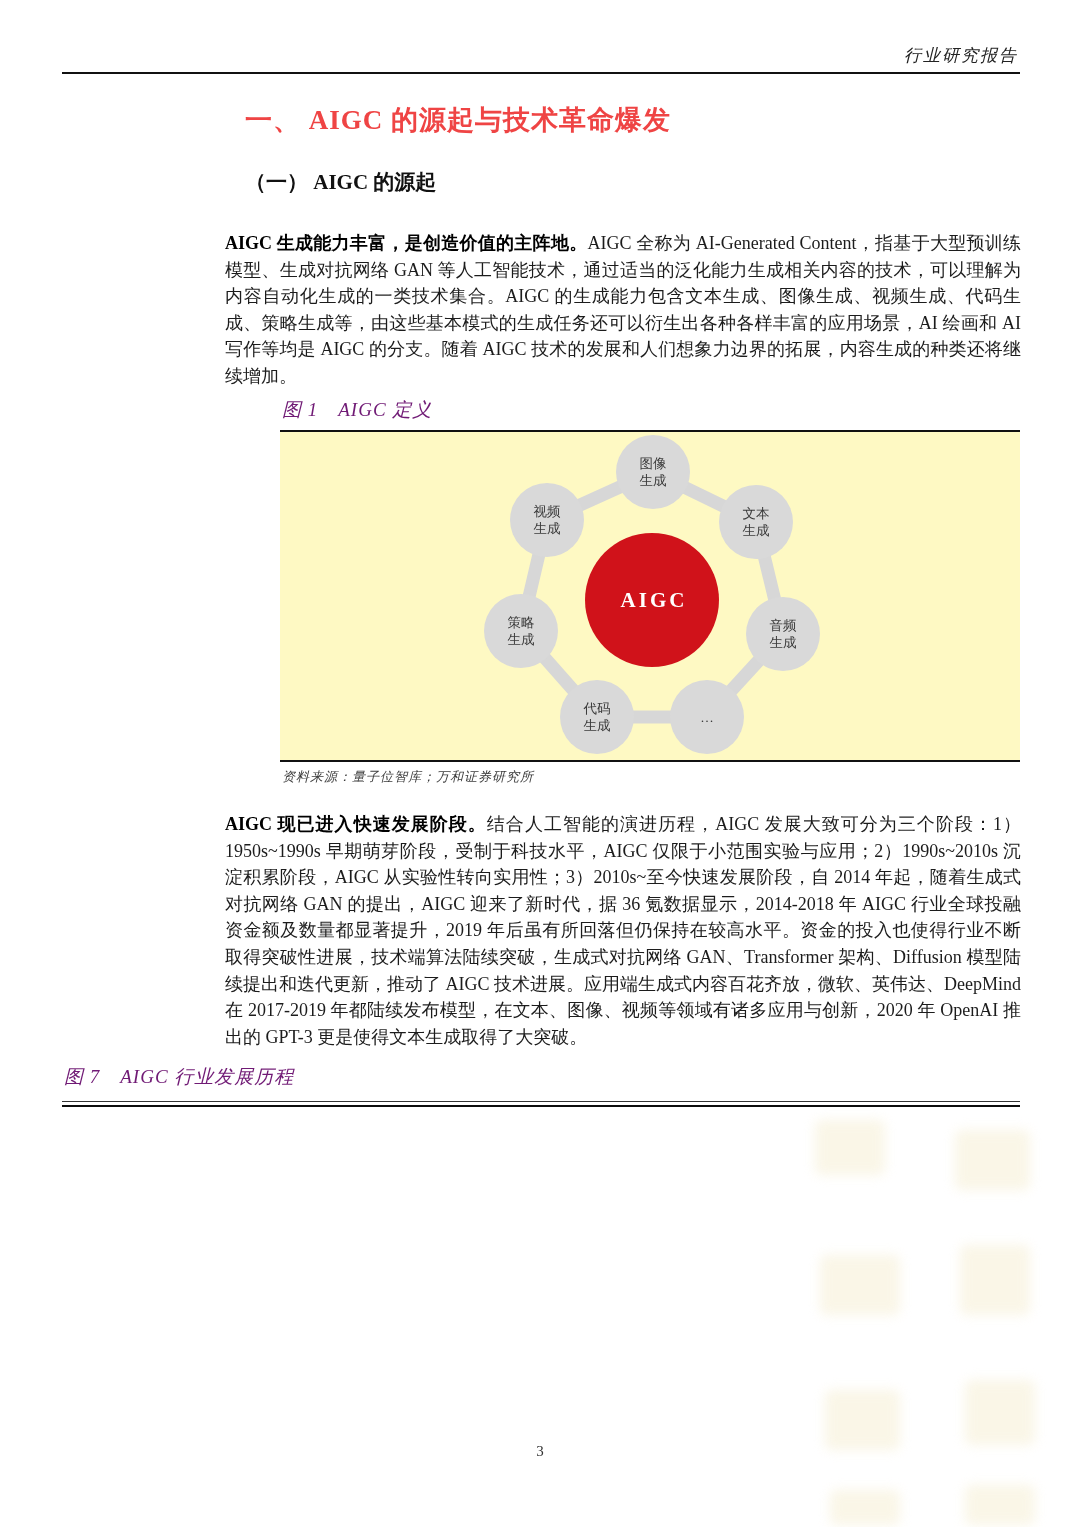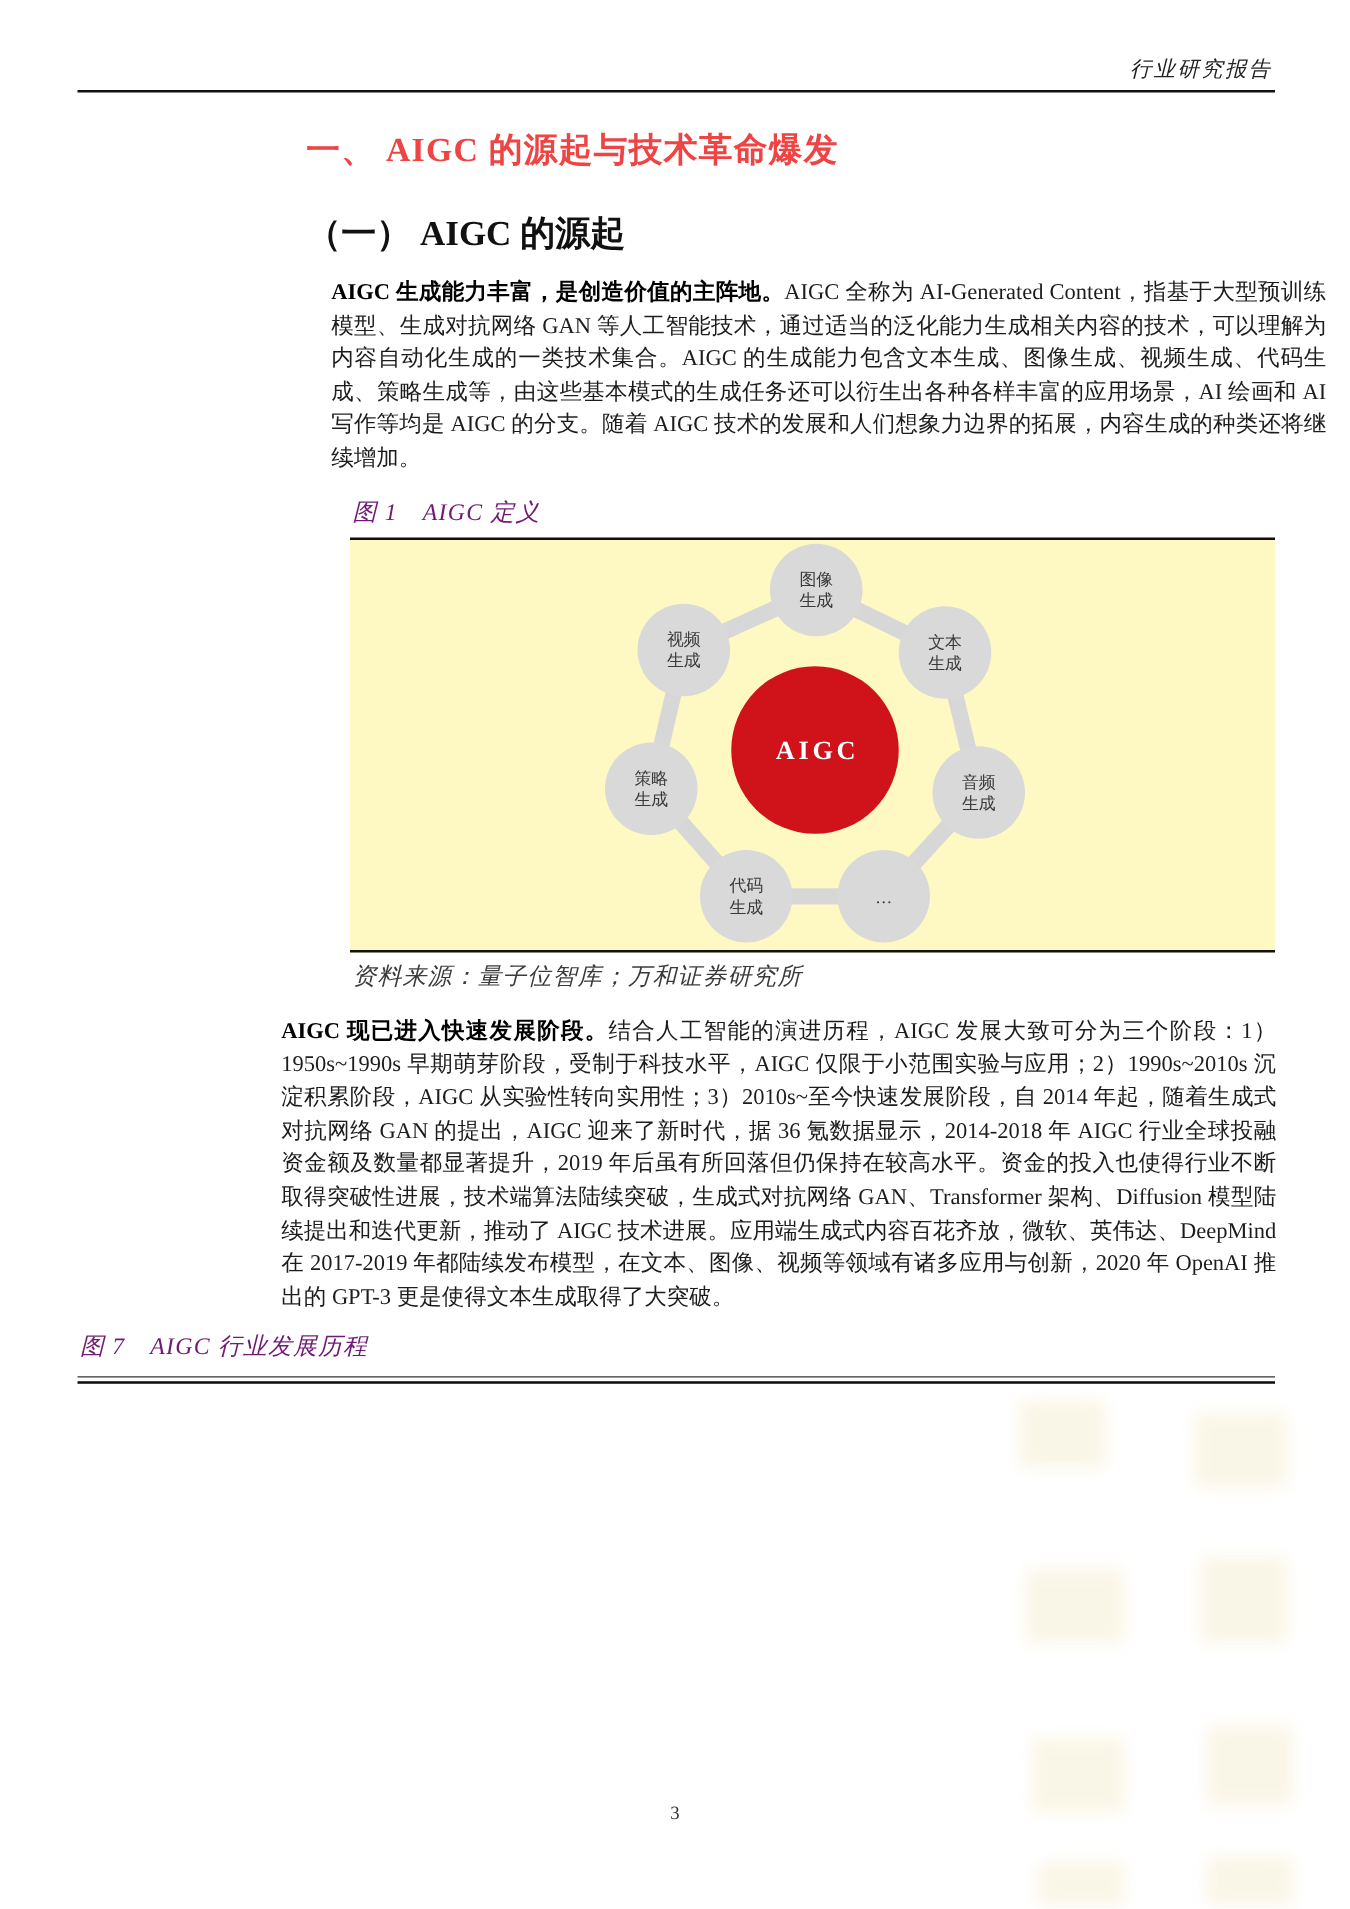--- a/index.html
+++ b/index.html
@@ -20,48 +20,48 @@
     position:absolute;left:62px;right:60px;top:72px;
     height:0;border-top:2.5px solid #111;
   }
   
   .h1{
     position:absolute;left:245px;top:102px;width:780px;
     font-size:27px;font-weight:bold;letter-spacing:1px;color:#ef4444;
   }
   .h2{
     position:absolute;left:245px;top:168px;width:700px;
-    font-size:28px;font-weight:bold;color:#111;
+    font-size:21px;font-weight:bold;color:#111;
   }
   
   .para{
     position:absolute;left:225px;width:796px;
     font-size:18px;line-height:26.6px;
     text-align:justify;color:#1c1c1c;
   }
   .para b{color:#000;}
-  #para1{top:220px;margin-left:40px;}
+  #para1{top:230px;}
   #para2{top:811px;}
   
   .figure1{
     position:absolute;left:280px;top:397px;width:740px;
   }
   .fig-caption{
     font-size:19px;color:#701a75;font-style:italic;letter-spacing:1px;
     padding:0 0 7px 2px;white-space:pre-wrap;
   }
   .fig-area{
     border-top:2.5px solid #111;
     border-bottom:2.5px solid #111;
     background:#fef9c3;
     height:328px;
     overflow:hidden;
   }
   .fig-source{
-    font-size:19px;color:#3b3b3b;font-style:italic;
+    font-size:13px;color:#3b3b3b;font-style:italic;
     padding:6px 0 0 2px;letter-spacing:1px;
   }
   svg text{font-family:"Liberation Serif","DejaVu Serif",serif;}
   
   .figure2{
     position:absolute;left:62px;top:1064px;width:958px;
   }
   .fig2-rule{
     margin-top:4px;height:3px;
     border-top:1.5px solid #333;

